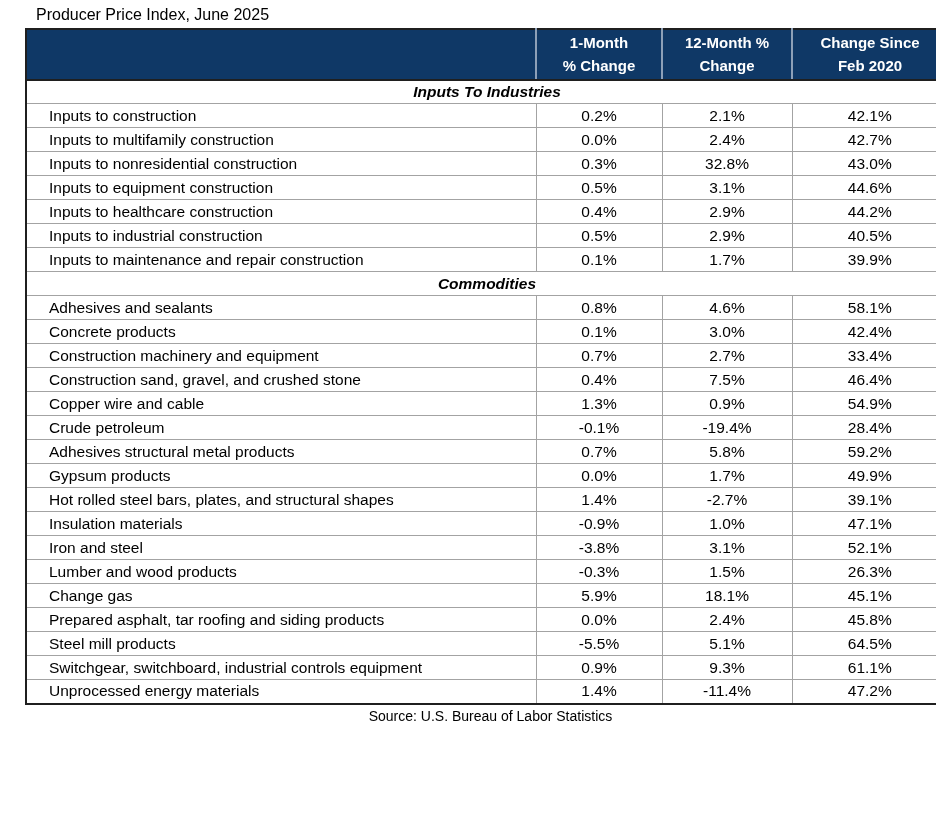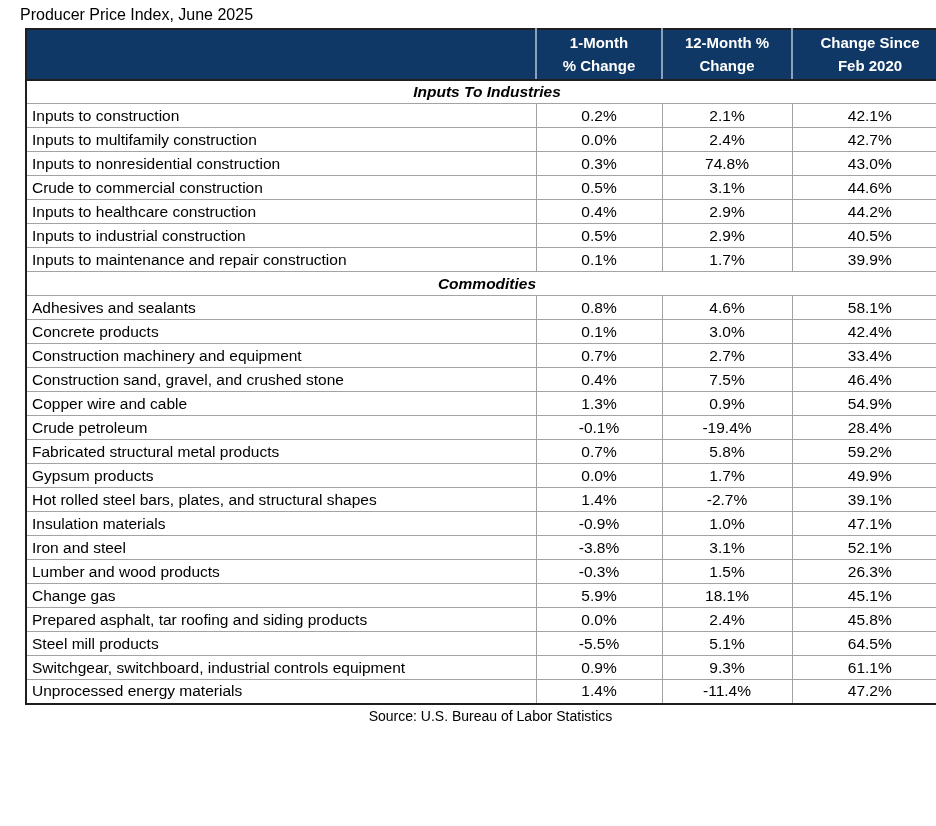--- a/index.html
+++ b/index.html
@@ -12,21 +12,21 @@
   * { box-sizing: border-box; }
   html, body {
     margin: 0; padding: 0;
     width: 936px; height: 826px;
     background: #FFFFFF;
     font-family: "Liberation Sans", sans-serif;
     color: #000000;
     overflow: hidden;
   }
   .title {
-    margin: 6px 0 4px 20px;
+    margin: 6px 0 4px 36px;
     font-size: 16px;
     font-weight: 400;
   }
   table.ppi {
     border-collapse: collapse;
     table-layout: fixed;
     margin-left: 25px;
     width: 922px;
     border: 2px solid var(--outer);
   }
@@ -57,21 +57,21 @@
     line-height: 22px;
   }
   .ppi td.section-cell {
     font-weight: bold;
     font-style: italic;
     text-align: center;
     font-size: 15.5px;
   }
   .ppi td.label-cell {
     text-align: left;
-    padding-left: 5px;
+    padding-left: 22px;
   }
   .ppi td.value-cell { text-align: center; }
   .source {
     margin: 3px 0 0 45px;
     font-size: 14px;
     text-align: center;
   }
 </style>
 </head>
 <body>
@@ -108,25 +108,25 @@
       </tr>
       <tr>
         <td class="label-cell">Inputs to multifamily construction</td>
         <td class="value-cell">0.0%</td>
         <td class="value-cell">2.4%</td>
         <td class="value-cell">42.7%</td>
       </tr>
       <tr>
         <td class="label-cell">Inputs to nonresidential construction</td>
         <td class="value-cell">0.3%</td>
-        <td class="value-cell">74.8%</td>
+        <td class="value-cell">32.8%</td>
         <td class="value-cell">43.0%</td>
       </tr>
       <tr>
-        <td class="label-cell">Crude to commercial construction</td>
+        <td class="label-cell">Inputs to equipment construction</td>
         <td class="value-cell">0.5%</td>
         <td class="value-cell">3.1%</td>
         <td class="value-cell">44.6%</td>
       </tr>
       <tr>
         <td class="label-cell">Inputs to healthcare construction</td>
         <td class="value-cell">0.4%</td>
         <td class="value-cell">2.9%</td>
         <td class="value-cell">44.2%</td>
       </tr>
@@ -175,21 +175,21 @@
         <td class="value-cell">0.9%</td>
         <td class="value-cell">54.9%</td>
       </tr>
       <tr>
         <td class="label-cell">Crude petroleum</td>
         <td class="value-cell">-0.1%</td>
         <td class="value-cell">-19.4%</td>
         <td class="value-cell">28.4%</td>
       </tr>
       <tr>
-        <td class="label-cell">Fabricated structural metal products</td>
+        <td class="label-cell">Adhesives structural metal products</td>
         <td class="value-cell">0.7%</td>
         <td class="value-cell">5.8%</td>
         <td class="value-cell">59.2%</td>
       </tr>
       <tr>
         <td class="label-cell">Gypsum products</td>
         <td class="value-cell">0.0%</td>
         <td class="value-cell">1.7%</td>
         <td class="value-cell">49.9%</td>
       </tr>

